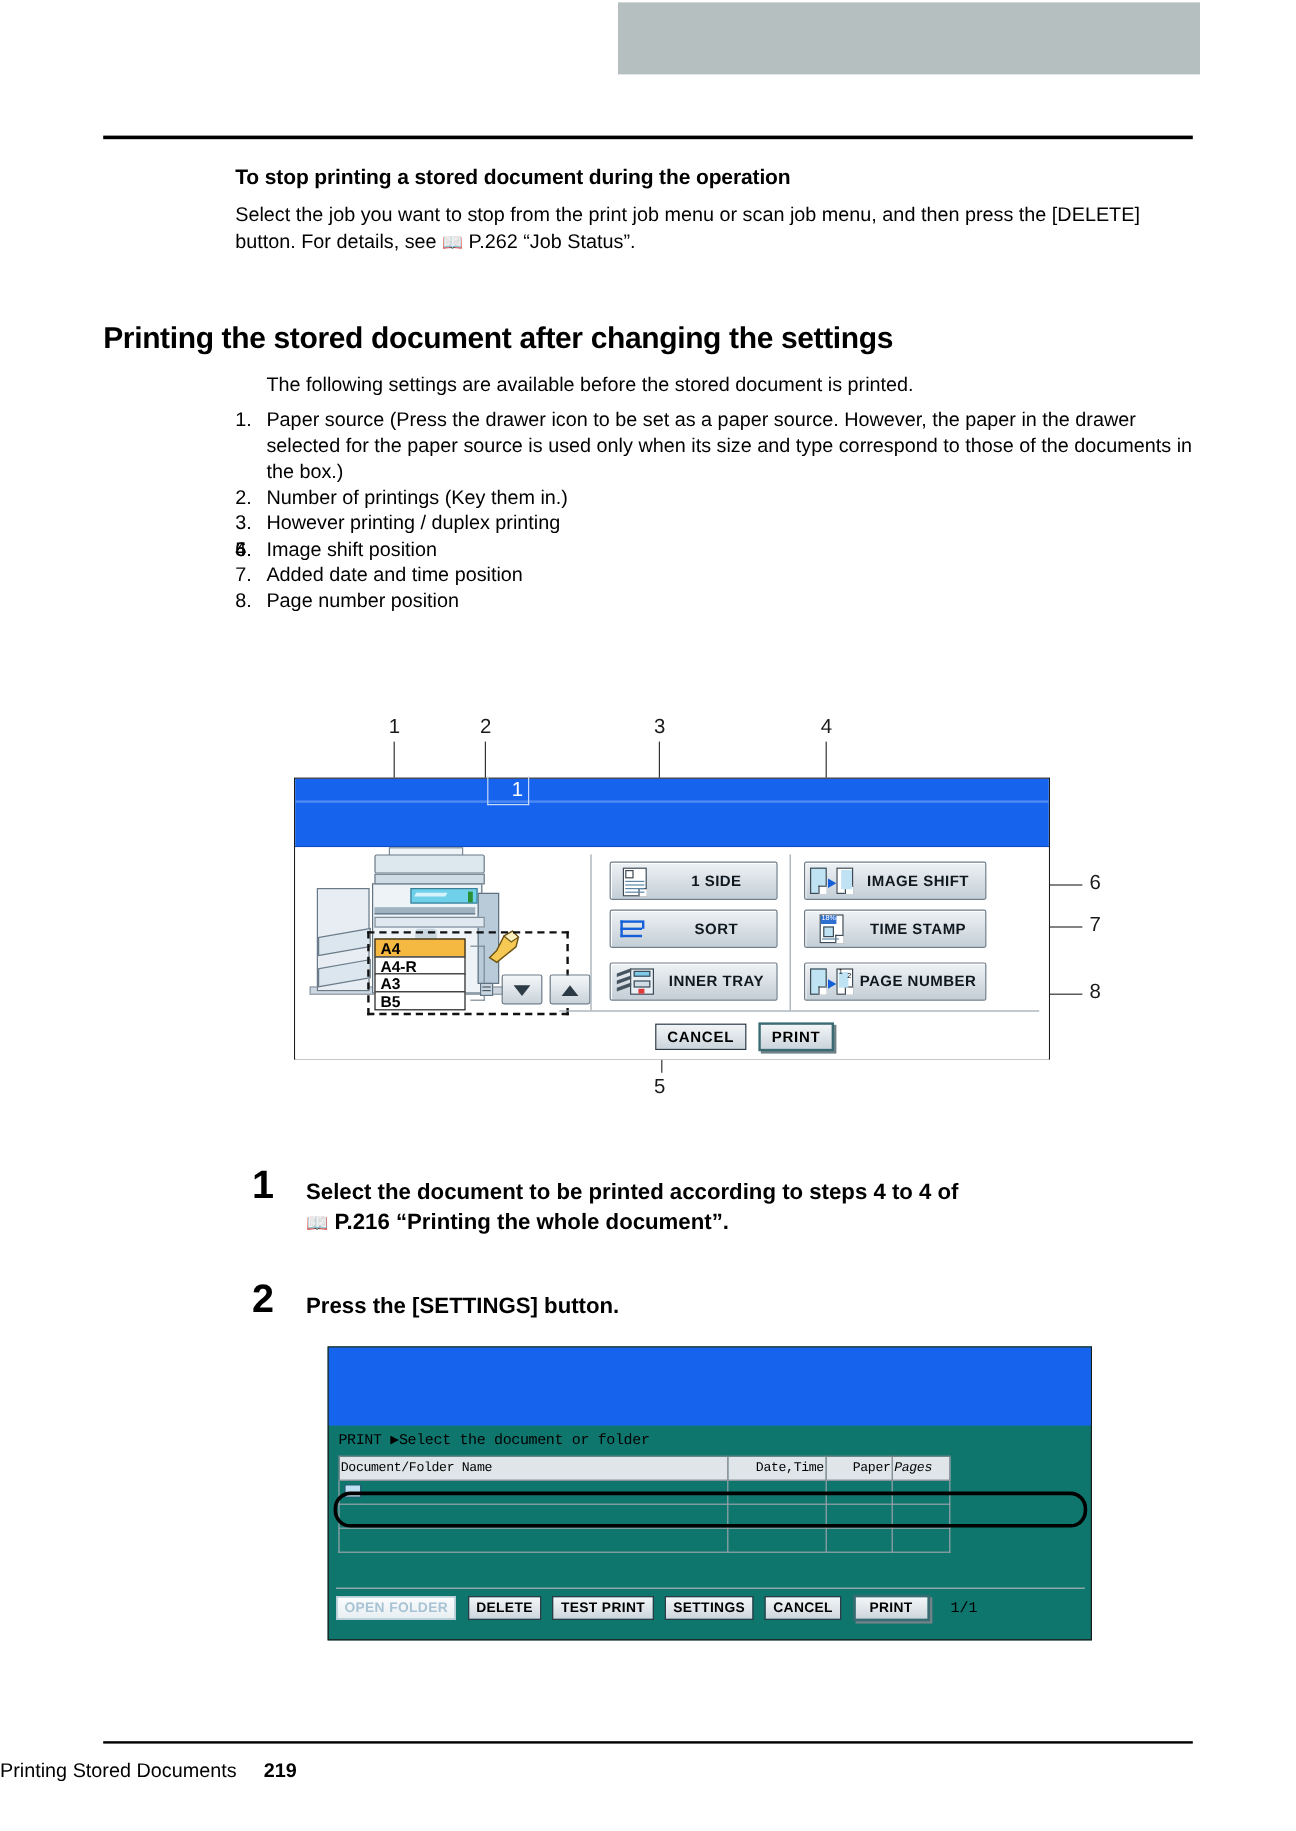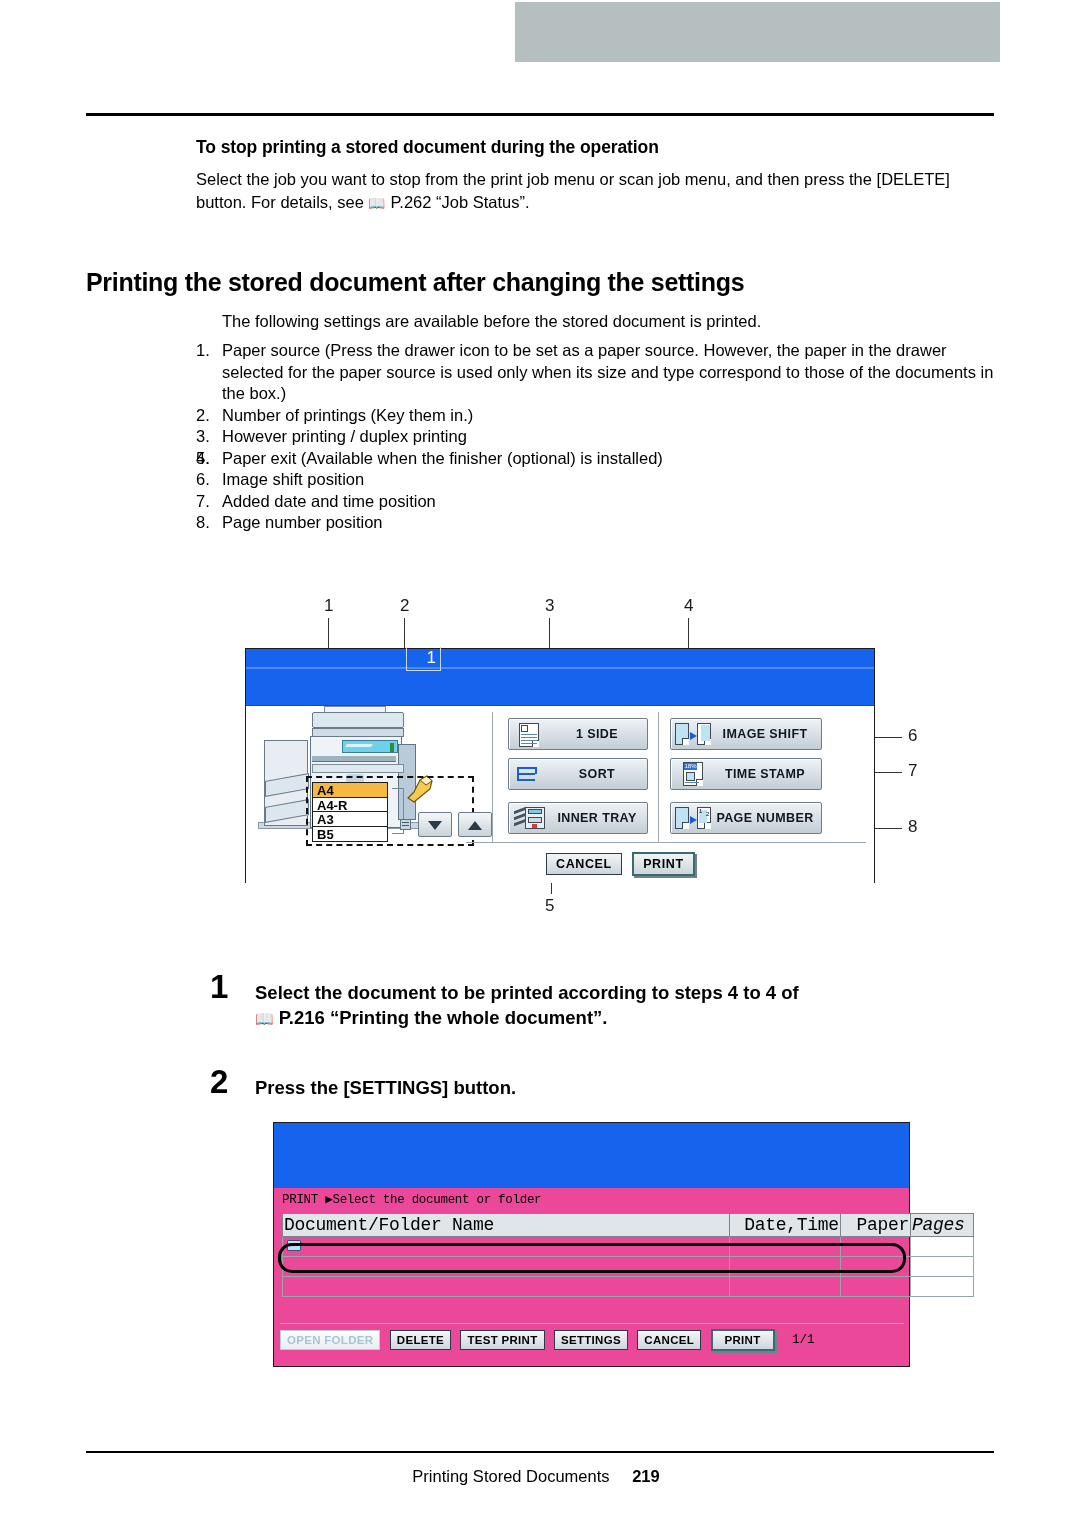--- a/index.html
+++ b/index.html
@@ -231,38 +231,38 @@
   .step .bignum{
     position:absolute; left:-45px; top:-6px;
     font-size:33px; font-weight:bold;
   }
 
   
   .fig2{
     position:absolute; left:273px; top:1122px;
     width:637px; height:245px;
     border:1.5px solid #1b1b1b;
-    background:#ec4899;
+    background:#0f766e;
   }
   .panel2-header{
     position:absolute; left:0; top:0; width:100%; height:65px;
     background:#1664ee;
   }
   .crumb{
     position:absolute; left:8px; top:68px;
     font-family:"Liberation Mono", monospace;
     font-size:12.5px; letter-spacing:-0.3px;
   }
   .crumb .tri{ color:#000; }
 
   .doctable{
-    position:absolute; left:8px; top:90px; width:692px;
+    position:absolute; left:8px; top:90px; width:510px;
     border-collapse:collapse;
     font-family:"Liberation Mono", monospace;
-    font-size:18px;
+    font-size:11px;
   }
   .doctable th{
     background:#dfe5e8; border:1.2px solid #7a858c;
     font-weight:normal; height:20px; letter-spacing:-0.3px;
   }
   .doctable td{
     border:1.2px solid #9aa4ab; height:20px; padding:0 4px;
   }
   .doctable tr.sel td{ background:#f5b03c; }
   .doctable .c-name{ width:394px; text-align:left; }
@@ -309,23 +309,22 @@
     padding:3px 12px;
   }
   .pageno{
     display:inline-block; vertical-align:middle; margin-left:8px;
     font-family:"Liberation Mono", monospace; font-size:12.5px;
   }
 
   
   .footer{
     position:absolute; left:0; top:1467px; width:994px;
-    text-align:center;
+    text-align:left;
     font-size:16.5px;
-    margin-left:39px;
   }
   .footer .pg-num{ font-weight:bold; margin-left:18px; }
 </style>
 </head>
 <body>
 
 <div class="top-band"></div>
 <div class="rule-top"></div>
 
 <div class="sub-head">To stop printing a stored document during the operation</div>
@@ -336,21 +335,21 @@
 
 <h1 class="section-title">Printing the stored document after changing the settings</h1>
 
 <div class="intro">The following settings are available before the stored document is printed.</div>
 
 <ol class="settings-list">
   <li><span class="num">1.</span><span>Paper source (Press the drawer icon to be set as a paper source. However, the paper in the drawer selected for the paper source is used only when its size and type correspond to those of the documents in the box.)</span></li>
   <li><span class="num">2.</span><span>Number of printings (Key them in.)</span></li>
   <li><span class="num">3.</span><span>However printing / duplex printing</span></li>
   <li><span class="num">4.</span></li>
-  <li><span class="num">5.</span><span>Paper exit (Available when the finisher (optional) is installed)</span></li>
+  <li><span class="num">5.</span></li>
   <li><span class="num">6.</span><span>Image shift position</span></li>
   <li><span class="num">7.</span><span>Added date and time position</span></li>
   <li><span class="num">8.</span><span>Page number position</span></li>
 </ol>
 
 <div class="fig1">
 
   <div class="callout-num" style="left:84px; top:0px;">1</div>
   <div class="callout-num" style="left:160px; top:0px;">2</div>
   <div class="callout-num" style="left:305px; top:0px;">3</div>

